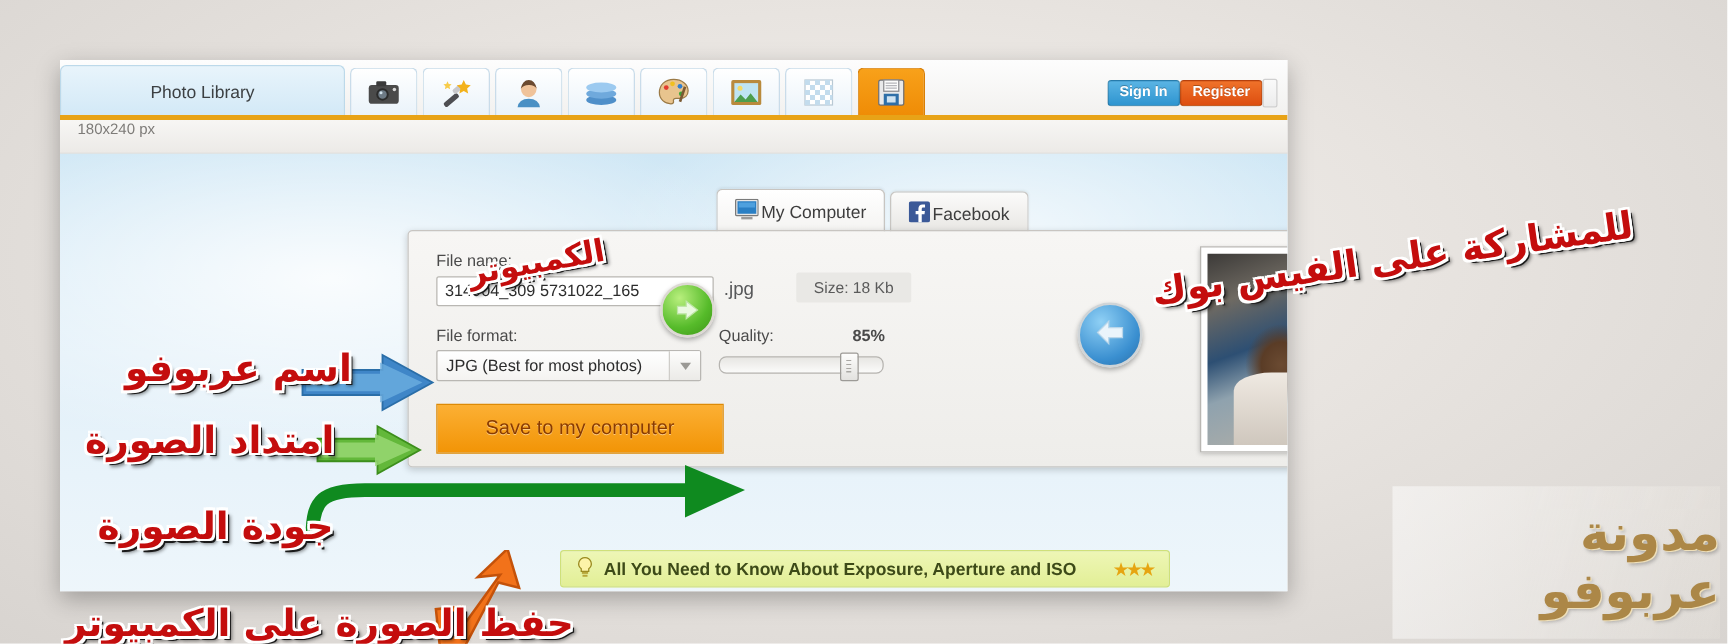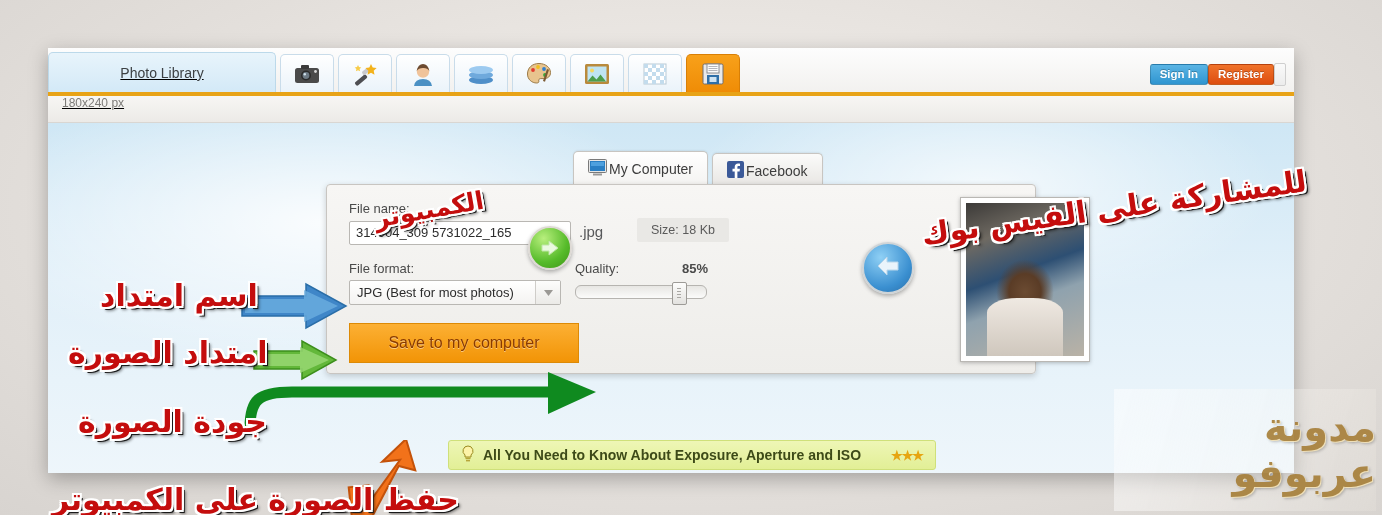--- a/index.html
+++ b/index.html
@@ -11,25 +11,24 @@
   #page {
     position: relative;
     width: 1382px; height: 515px;
     background: radial-gradient(ellipse at 50% 40%, #f3f0ed 0%, #e8e4e0 45%, #d8d4d0 100%);
   }
 
   
   #app-window {
     position: absolute;
     left: 48px; top: 48px;
-    width: 1246px; height: 425px;
+    width: 982px; height: 425px;
     background: #ffffff;
     box-shadow: 0 6px 18px rgba(0,0,0,0.28);
     overflow: hidden;
-    text-decoration: underline;
   }
 
   
   #toolbar {
     position: relative;
     height: 44px;
     background: linear-gradient(#fdfdfd, #f2f1ef);
     border-bottom: 4px solid #e8a317;
     display: flex;
     align-items: flex-end;
@@ -550,21 +549,21 @@
   <svg class="arrow-svg" id="arrow-orange" width="80" height="78" viewBox="0 0 80 78">
     <path d="M8 76 L8 44 L28 44 L28 60 L62 22 L44 22 L70 2 L76 34 L60 28 L28 76 Z" fill="#f2721a" stroke="#c4520a" stroke-width="2" transform="rotate(-6 40 39)"></path>
   </svg>
 
   <div id="arrow-greenround">
     <svg width="22" height="18" viewBox="0 0 22 18">
       <path d="M10 2 L19 9 L10 16 V12 H3 V6 H10 Z" fill="#eaf9e0" stroke="#bfe6a8"></path>
     </svg>
   </div>
 
-  <div class="ar-note" id="note-name">اسم امتداد</div>
+  <div class="ar-note" id="note-name">اسم عربوفو</div>
   <div class="ar-note" id="note-ext">امتداد الصورة</div>
   <div class="ar-note" id="note-quality">جودة الصورة</div>
   <div class="ar-note" id="note-computer">الكمبيوتر</div>
   <div class="ar-note" id="note-facebook">للمشاركة على الفيس بوك</div>
   <div class="ar-note" id="note-bottom">حفظ الصورة على الكمبيوتر</div>
 
   <div id="watermark">مدونة عربوفو</div>
 
 </div>
 

